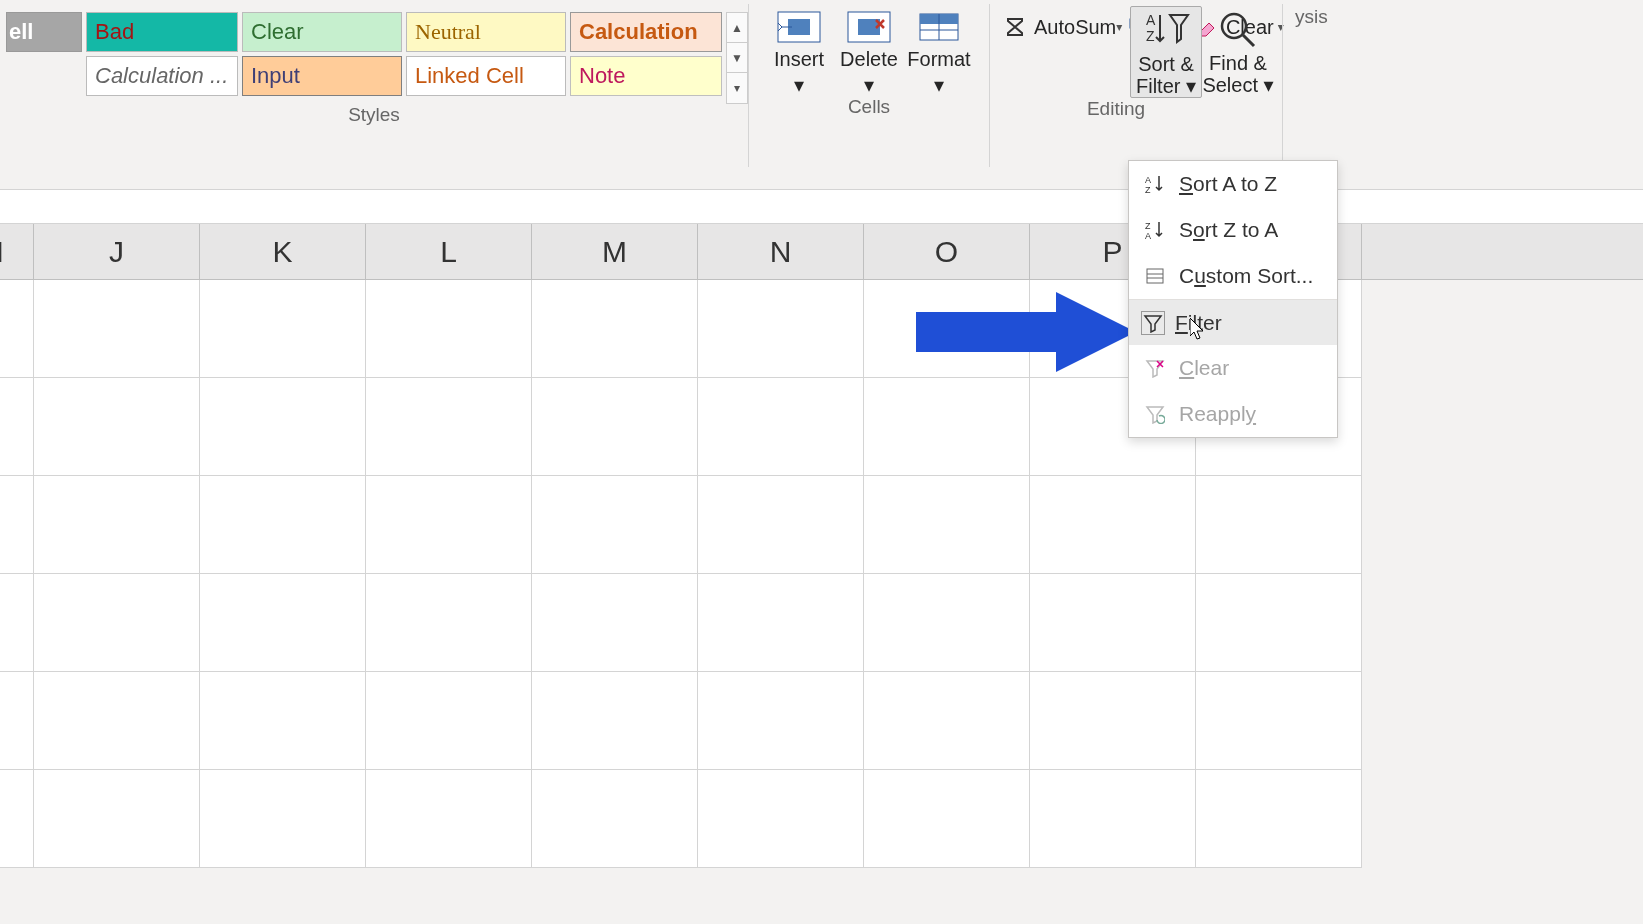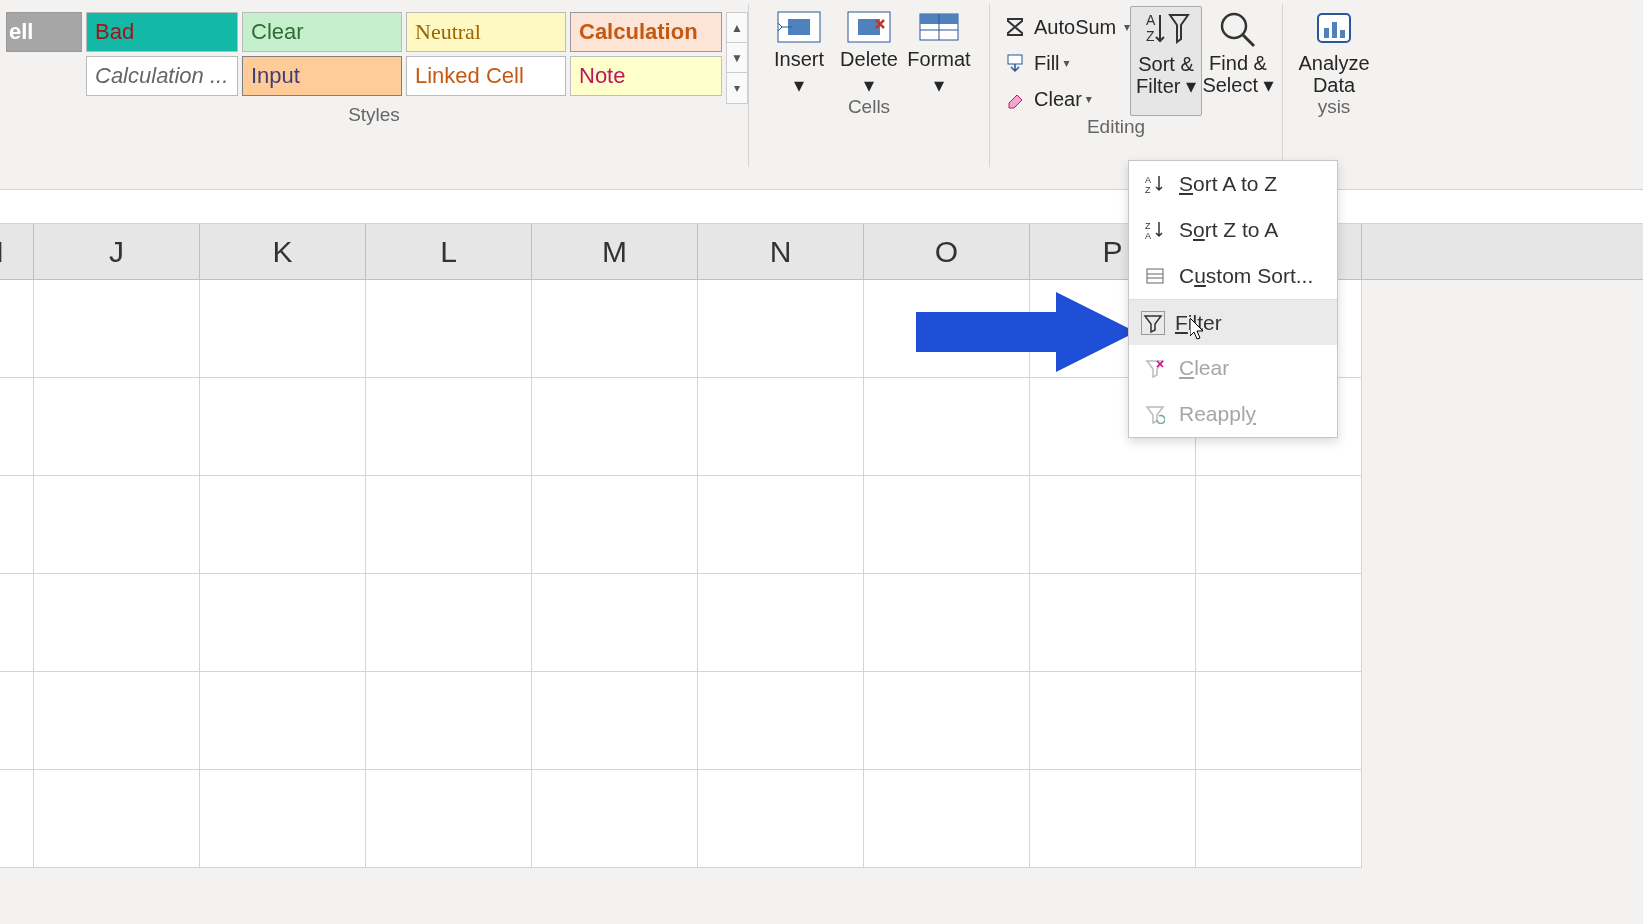--- a/index.html
+++ b/index.html
@@ -32,21 +32,21 @@
 
 .cells-group { flex: 0 0 auto; padding-left: 18px; padding-right: 18px; }
 .cells-btns { display: flex; gap: 6px; padding-top: 4px; }
 .cells-btn { width: 64px; display: flex; flex-direction: column; align-items: center; }
 .cells-btn .icon { width: 46px; height: 34px; margin-bottom: 4px; }
 .cells-btn span { font-size: 20px; color: #262626; text-align: center; line-height: 22px; }
 .chev { font-size: 14px; color: #555; margin-top: 4px; }
 
 
 .editing-group { flex: 0 0 auto; display: flex; padding-left: 12px; padding-right: 8px; }
-.editing-stack { display: flex; flex-direction: column; justify-content: flex-start; padding-top: 4px; gap: 2px; width: 128px; }
+.editing-stack { display: flex; flex-direction: row; justify-content: flex-start; padding-top: 4px; gap: 2px; width: 128px; }
 .editing-row { display: flex; align-items: center; height: 34px; font-size: 20px; color: #262626; }
 .editing-row .ico { width: 26px; margin-right: 6px; display: flex; justify-content: center; }
 .editing-row .drop { margin-left: 4px; font-size: 12px; color: #555; }
 .big-btn { width: 72px; display: flex; flex-direction: column; align-items: center; padding-top: 2px; }
 .big-btn.active { background: #e6e6e6; border: 1px solid #aaa; border-radius: 2px; }
 .big-btn .icon { width: 48px; height: 42px; margin-bottom: 2px; }
 .big-btn span { font-size: 20px; color: #262626; text-align: center; line-height: 22px; }
 
 
 .analysis-group { flex: 0 0 auto; padding-left: 12px; padding-right: 10px; }
@@ -197,30 +197,20 @@
         <span>Find &amp;</span>
         <span><span>Select</span> <span class="chev">▾</span></span>
       </div>
     </div>
     <div class="group-label" style="margin-left:-40px">Editing</div>
   </div>
 
   <div class="group-sep"></div>
 
   <div class="ribbon-group analysis-group">
-    <div class="big-btn" style="width:78px">
-      <svg class="icon" viewBox="0 0 48 42">
-          <rect x="8" y="6" width="32" height="28" rx="4" fill="#fff" stroke="#2b579a" stroke-width="2"></rect>
-          <rect x="14" y="20" width="5" height="10" fill="#4f81bd"></rect>
-          <rect x="22" y="14" width="5" height="16" fill="#4f81bd"></rect>
-          <rect x="30" y="22" width="5" height="8" fill="#4f81bd"></rect>
-        </svg>
-      <span>Analyze</span>
-      <span>Data</span>
-    </div>
     <div class="group-label">ysis</div>
   </div>
 </div>
 
 <div class="formula-strip"></div>
 
 <div class="grid">
   <div class="col-headers">
     <div class="col-h">I</div>
     <div class="col-h">J</div>

